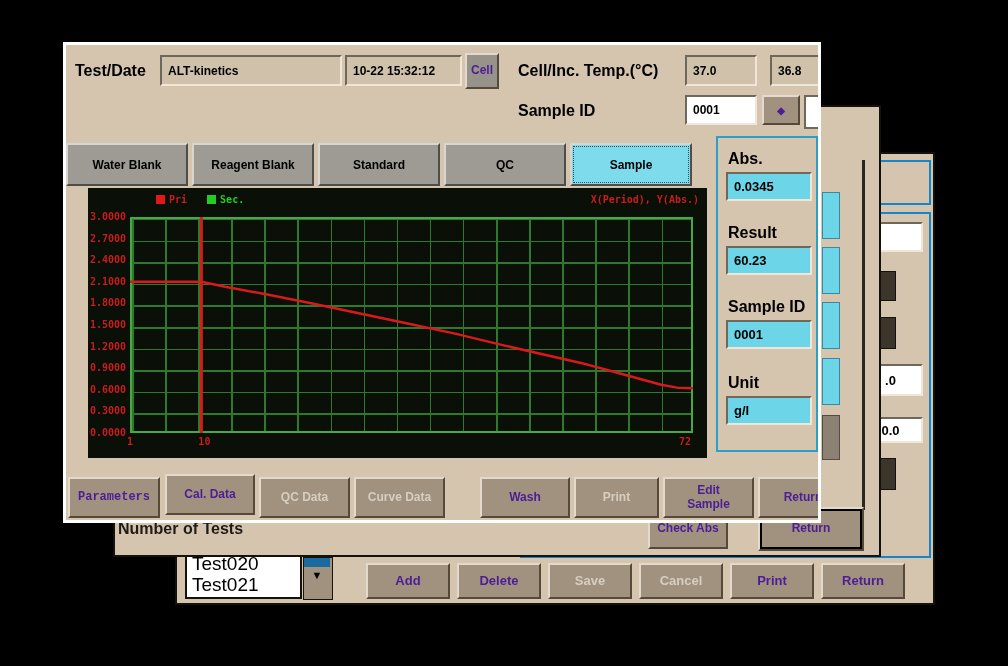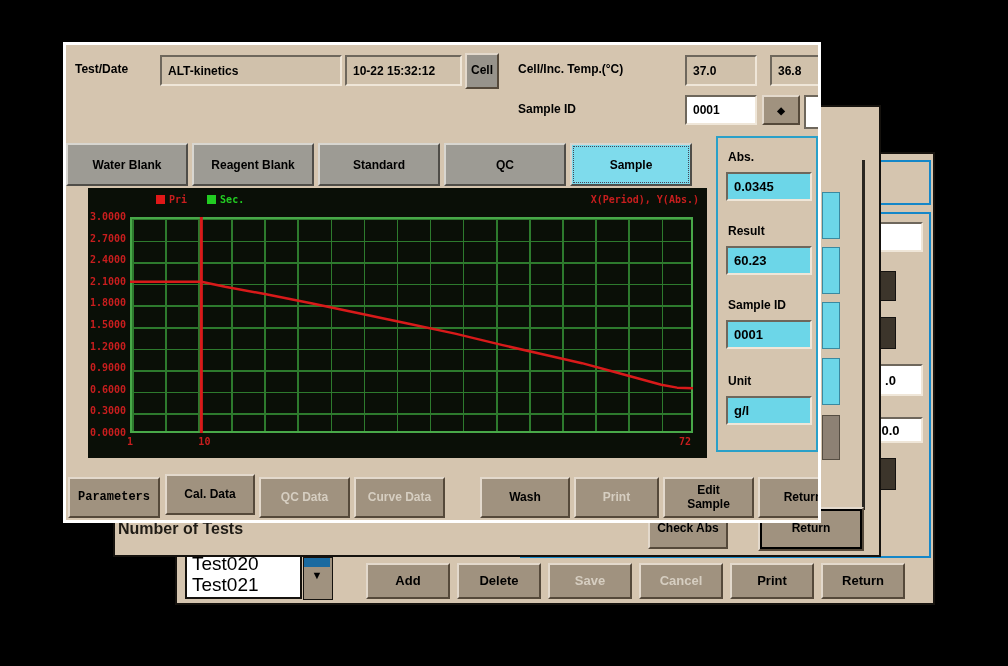--- a/index.html
+++ b/index.html
@@ -1,32 +1,32 @@
 <!DOCTYPE html>
 <html><head>
 <meta charset="utf-8">
 <style>
   html,body{margin:0;padding:0;background:#000;}
   body{width:1008px;height:666px;position:relative;overflow:hidden;
        font-family:"Liberation Sans",sans-serif;color:#000;}
   .win{position:absolute;background:#d5c5af;overflow:hidden;}
   .abs{position:absolute;}
-  .lbl{position:absolute;font-size:12px;font-weight:bold;white-space:nowrap;}
+  .lbl{position:absolute;font-size:16px;font-weight:bold;white-space:nowrap;}
   .inset{position:absolute;background:#d0c1ab;border:2px solid;
          border-color:#6e675c #efe6d8 #efe6d8 #6e675c;
          font-size:12px;font-weight:bold;display:flex;align-items:center;
          padding-left:6px;box-sizing:border-box;white-space:nowrap;}
   .inset.white{background:#fff;}
   .inset.cyan{background:#6cd6e8;}
   .msgbar{position:absolute;background:#5ed1e6;border:1px solid #7c7468;
           font-size:12px;font-weight:bold;display:flex;align-items:center;
           padding-left:5px;box-sizing:border-box;}
   .btn{position:absolute;background:#a0927f;border:2px solid;
        border-color:#e3d9cc #55493a #55493a #e3d9cc;
-       font-size:12px;font-weight:bold;color:#000000;display:flex;
+       font-size:12px;font-weight:bold;color:#4c1d95;display:flex;
        align-items:center;justify-content:center;text-align:center;
        box-sizing:border-box;line-height:1.1;cursor:default;}
   .btn.disabled{color:#d6cec1;}
   .tab{position:absolute;background:#9d9b94;border:2px solid;
        border-color:#d8d6d0 #4f4d48 #4f4d48 #d8d6d0;
        font-size:12px;font-weight:bold;display:flex;align-items:center;
        justify-content:center;box-sizing:border-box;margin-top:8px;}
   .tab.active{background:#7edbec;outline:1px dotted #445;outline-offset:-4px;}
   .panel{position:absolute;border:2px solid #2aa0c8;box-sizing:border-box;}
   .chartbox{position:absolute;background:#0a0f07;}

